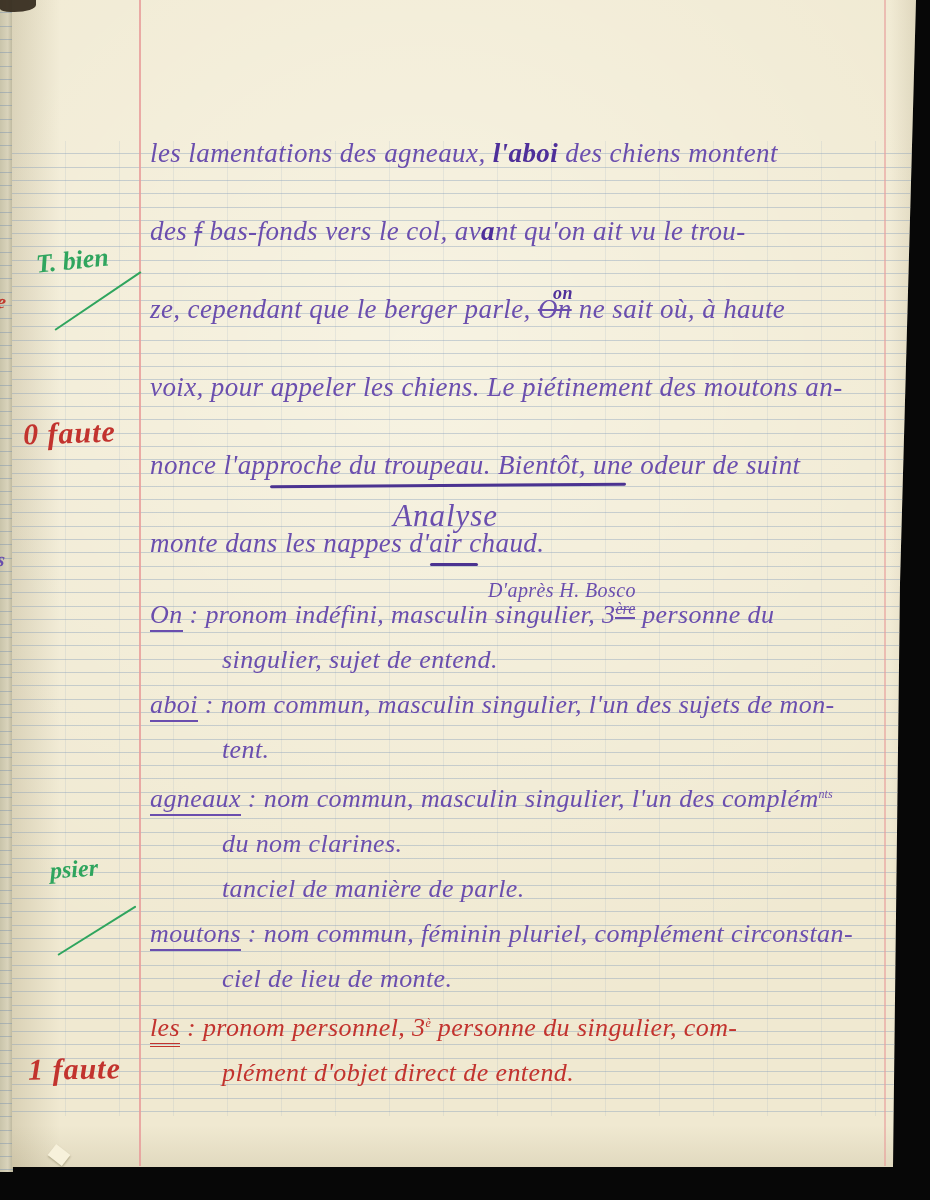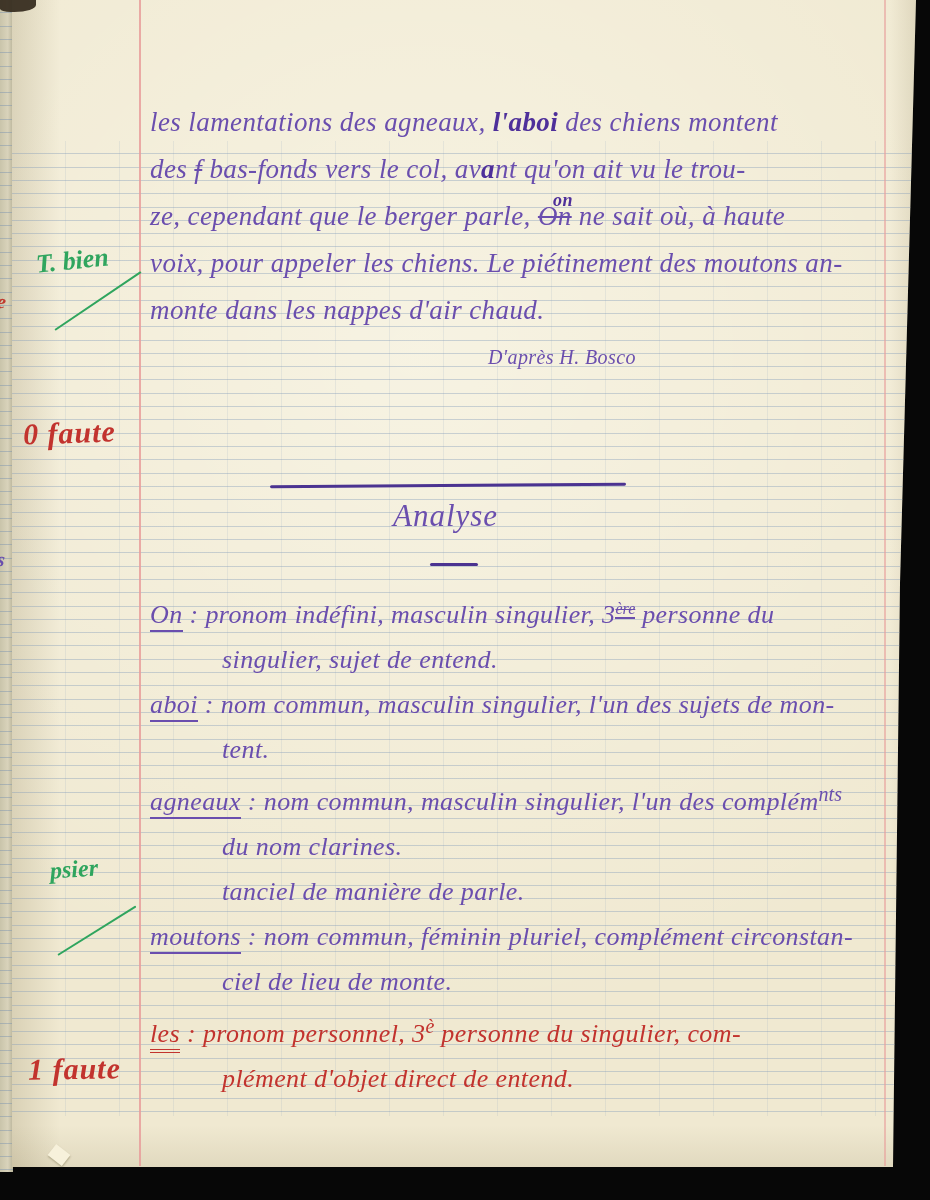--- a/index.html
+++ b/index.html
@@ -38,31 +38,31 @@
       repeating-linear-gradient(90deg, rgba(130,155,185,0) 0 53px, rgba(130,155,185,.15) 53px 54px);
   }
   .vline{position:absolute;top:0;height:1166px;width:2px;}
   .vline.left{left:139px;background:var(--marginline);opacity:.85;}
   .vline.right{left:884px;background:var(--marginline);opacity:.6;}
   .corner-blob{position:absolute;left:0;top:0;width:36px;height:12px;background:#33291c;border-radius:0 0 60% 30%;opacity:.92;}
   .fold{position:absolute;left:50px;top:1148px;width:18px;height:14px;background:#f7f1db;transform:rotate(38deg);box-shadow:1px 1px 2px rgba(90,80,40,.35);}
   
   .hand{color:var(--ink);letter-spacing:.4px;}
   .dictation{position:absolute;left:150px;top:99px;width:760px;}
-  .dictation .hline{line-height:47px;font-size:27px;white-space:nowrap;}
+  .dictation .hline{line-height:47px;font-size:27px;white-space:nowrap;margin-top:31px;}
   .attribution{line-height:47px;font-size:20px;padding-left:338px;white-space:nowrap;}
   .analysis{position:absolute;left:150px;top:586px;width:760px;}
   .analysis .hline{line-height:45px;font-size:26px;white-space:nowrap;}
   .analysis .cont{padding-left:72px;}
   .term{border-bottom:2px solid var(--ink);padding-bottom:1px;}
   .red, .red .term{color:var(--red);}
   .red .term{border-bottom:4px double var(--red);}
   .seg-bold{font-weight:700;color:var(--ink-bold);}
   .seg-strike{text-decoration:line-through;text-decoration-thickness:2px;}
-  .seg-sup{font-size:20px;vertical-align:9px;letter-spacing:0;}
+  .seg-sup{font-size:12px;vertical-align:9px;letter-spacing:0;}
   .seg-supstrike{font-size:16px;vertical-align:9px;text-decoration:line-through;border-bottom:2px solid var(--ink);letter-spacing:0;}
   .supwrap{position:relative;display:inline-block;}
   .supwrap .above{position:absolute;left:45%;top:-16px;font-size:18px;font-weight:600;white-space:nowrap;}
   
   .rule-long{position:absolute;left:270px;top:484px;width:356px;height:3px;background:var(--rule);border-radius:2px;transform:rotate(-.4deg);}
   .rule-short{position:absolute;left:430px;top:563px;width:48px;height:3px;background:var(--rule);border-radius:2px;}
   .title{position:absolute;left:393px;top:498px;font-size:31px;color:var(--ink);letter-spacing:1px;}
   
   .gnote{position:absolute;color:var(--green);font-weight:600;}
   .note-top{left:36px;top:246px;font-size:26px;transform:rotate(-6deg);}
@@ -92,20 +92,21 @@
 <div class="vline right"></div>
 <div class="corner-blob"></div>
 <div class="fold"></div>
 
 <div class="dictation hand">
 
   <div class="hline"><span>les lamentations des agneaux, </span><span class="seg-bold">l'aboi</span><span> des chiens montent</span></div>
     <div class="hline"><span>des </span><span class="seg-strike">f</span><span> bas-fonds vers le col, av</span><span class="seg-bold">a</span><span>nt qu'on ait vu le trou-</span></div>
     <div class="hline"><span>ze, cependant que le berger parle, </span><span class="supwrap"><span class="above seg-bold">on</span><span class="seg-strike">On</span></span><span> ne sait où, à haute</span></div>
     <div class="hline"><span>voix, pour appeler les chiens. Le piétinement des moutons an-</span></div>
+    <div class="hline"><span>nonce l'approche du troupeau. Bientôt, une odeur de suint</span></div>
     <div class="hline"><span>monte dans les nappes d'air chaud.</span></div>
     <div class="attribution">D'après H. Bosco</div>
 </div>
 
 <div class="rule-long"></div>
 <div class="title">Analyse</div>
 <div class="rule-short"></div>
 
 <div class="analysis hand">
     <div class="hline"><span class="term">On</span><span> : </span><span>pronom indéfini, masculin singulier, 3</span><span class="seg-supstrike">ère</span><span> personne du</span></div>

